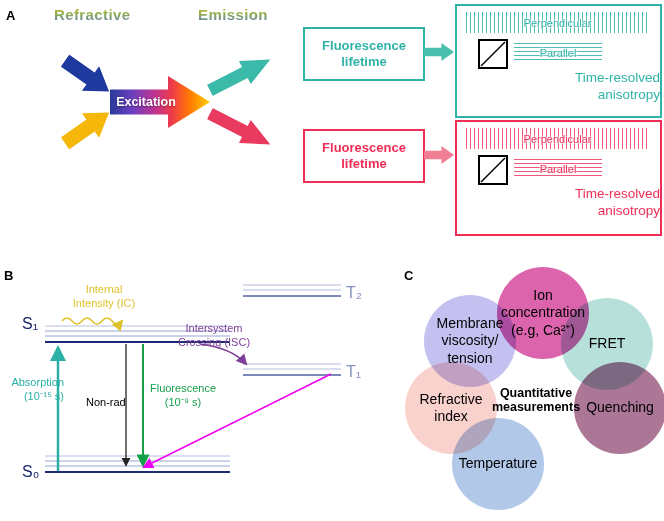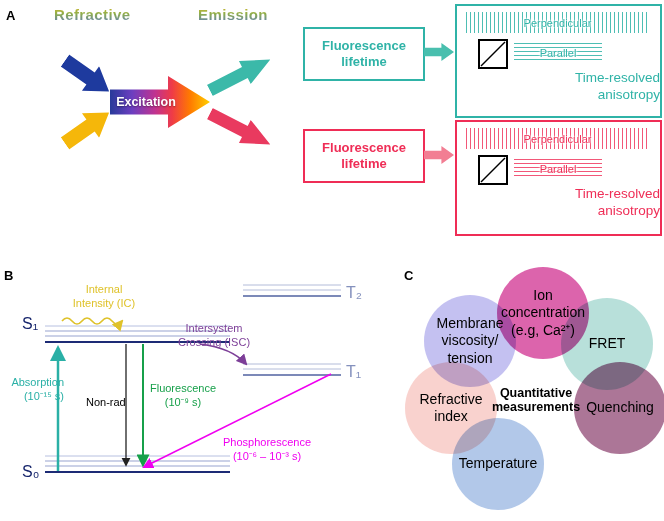--- a/index.html
+++ b/index.html
@@ -198,22 +198,20 @@
 
   <div class="bl" style="left:56px;top:283px;width:96px;text-align:center;color:#dfc22a;">Internal
 Intensity (IC)</div>
   <div class="bl" style="left:160px;top:322px;width:108px;text-align:center;color:#7d3f98;">Intersystem
 Crossing (ISC)</div>
   <div class="bl" style="left:0px;top:376px;width:64px;text-align:right;color:#2ab0a6;">Absorption
 (10⁻¹⁵ s)</div>
   <div class="bl" style="left:86px;top:396px;color:#000;">Non-rad</div>
   <div class="bl" style="left:147px;top:382px;width:72px;text-align:center;color:#17a04a;">Fluorescence
 (10⁻⁹ s)</div>
-  <div class="bl" style="left:196px;top:436px;width:142px;text-align:center;color:#f000f0;">Phosphorescence
-(10⁻⁶ – 10⁻³ s)</div>
 
   <div class="panel-label" style="left:404px;top:268px;">C</div>
 
   <div class="circle" style="left: 497px; top: 267px; background: rgba(214, 73, 157, 0.85);">
     <span>Ion
 concentration
 (e.g, Ca²⁺)</span>
   </div>
   <div class="circle" style="left: 424px; top: 295px; background: rgba(181, 178, 238, 0.8);">
     <span>Membrane

